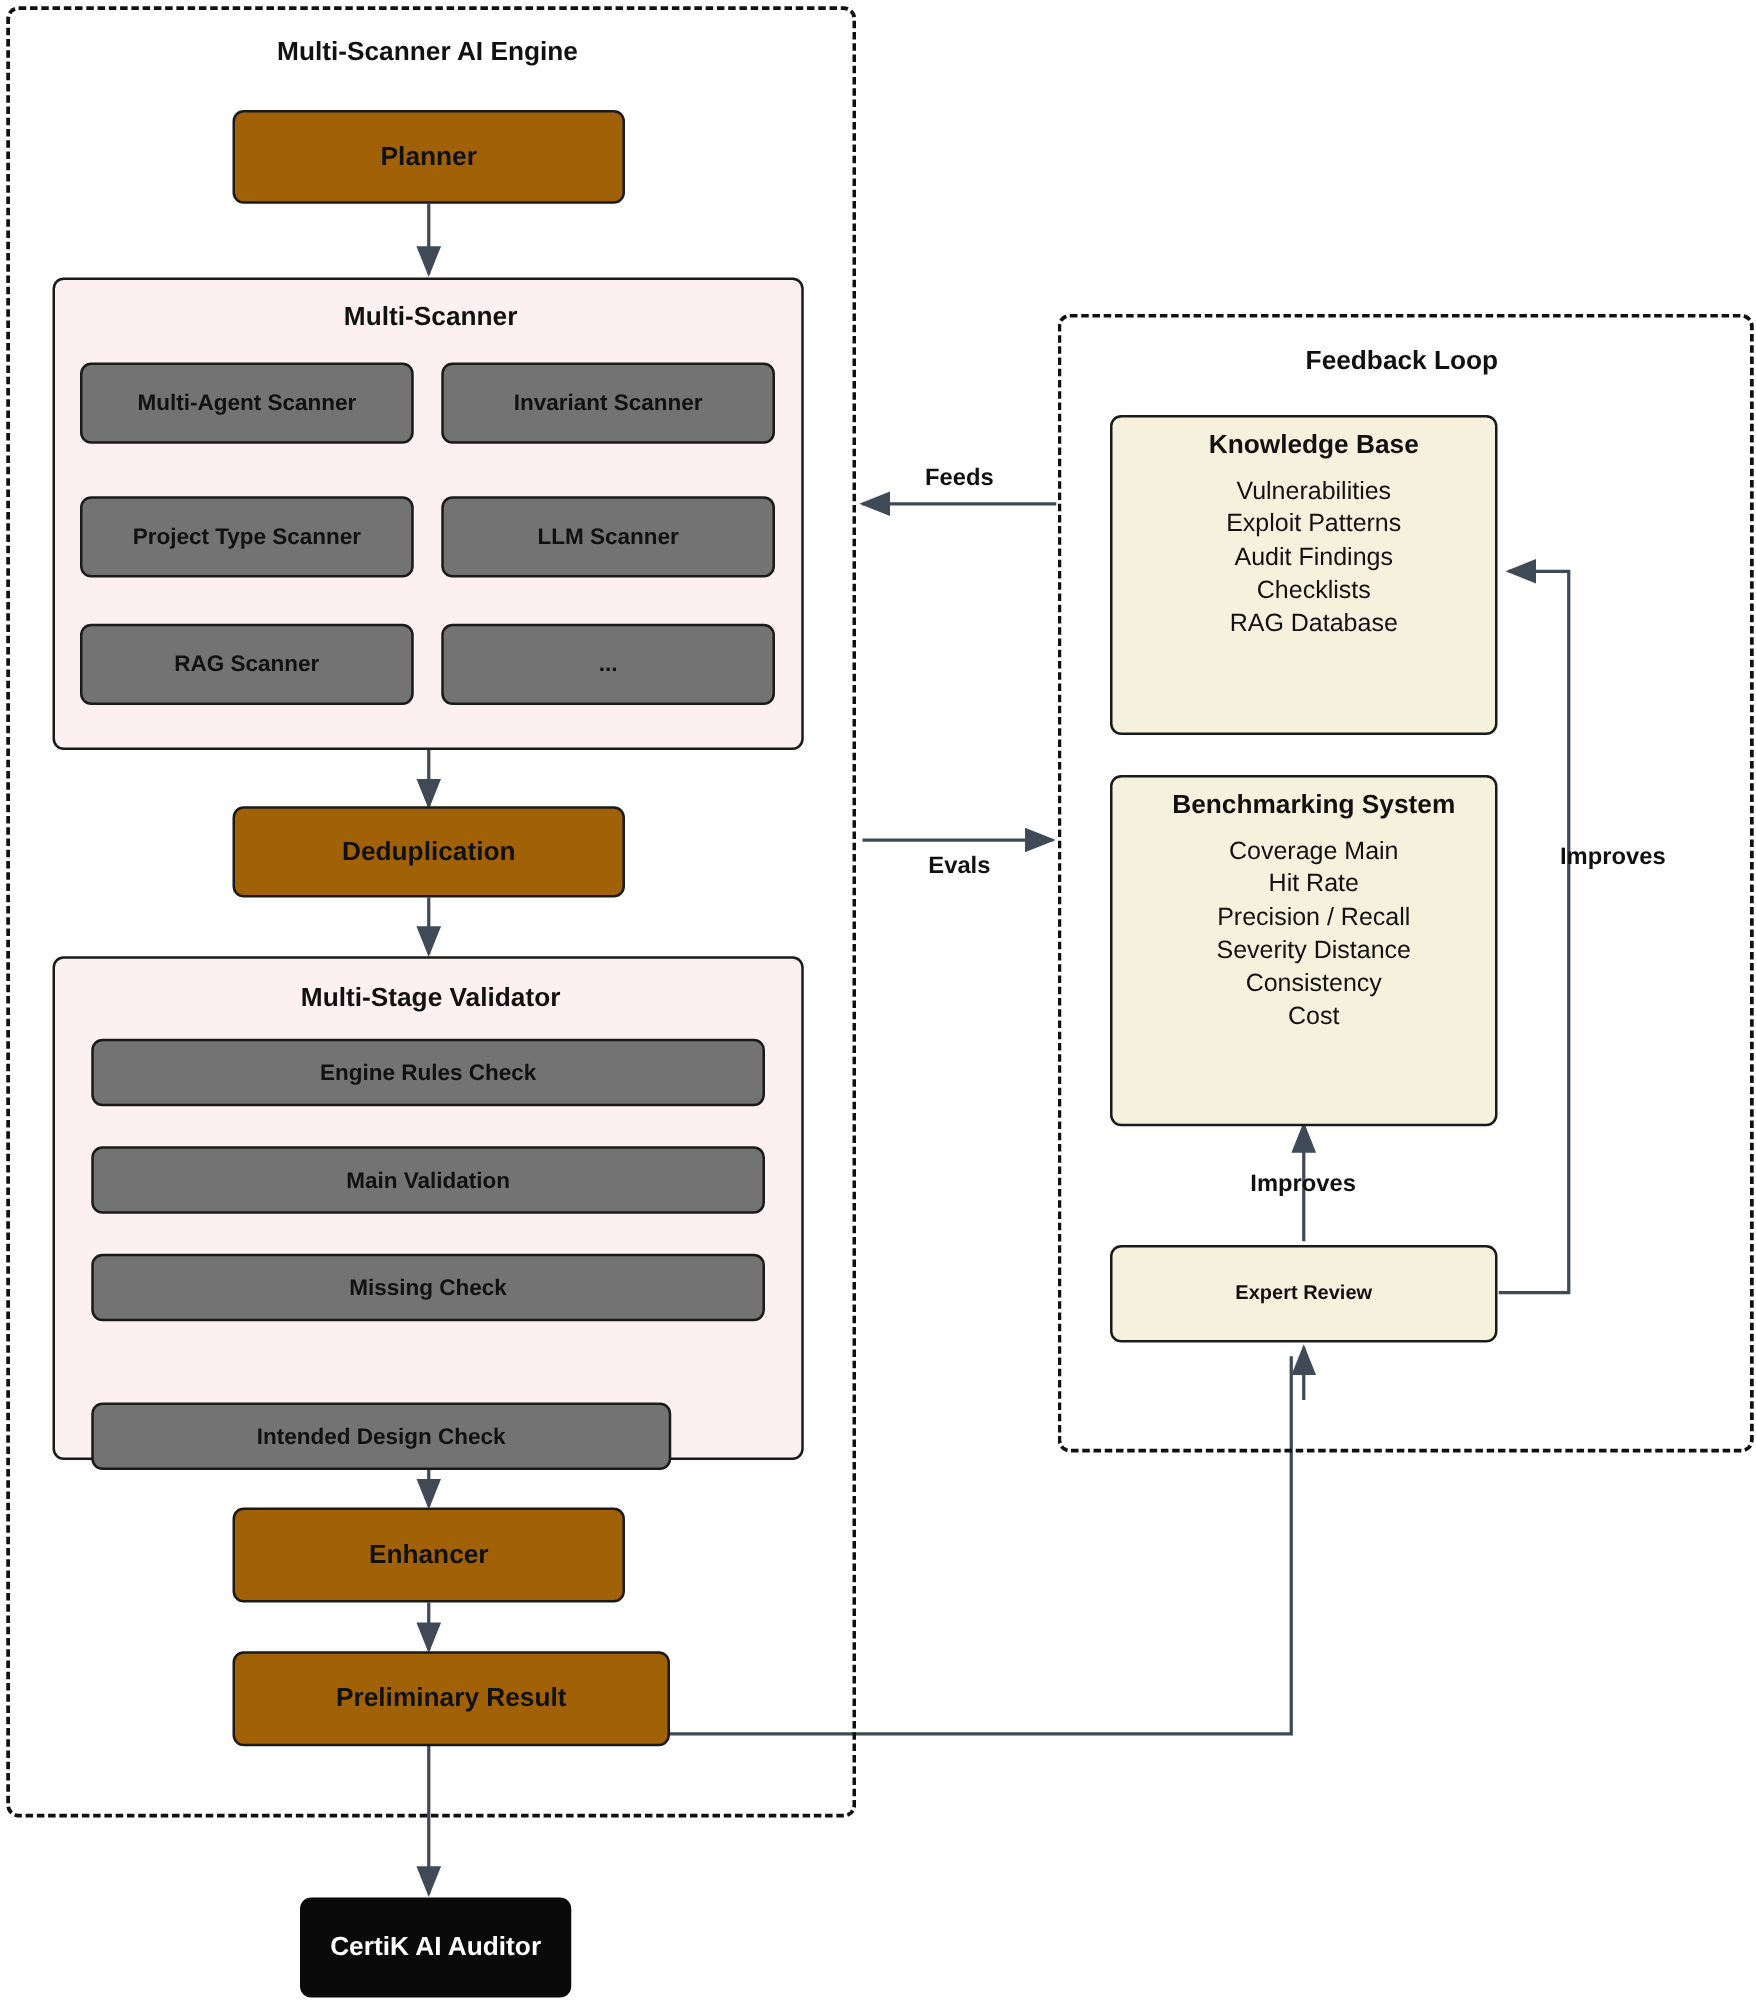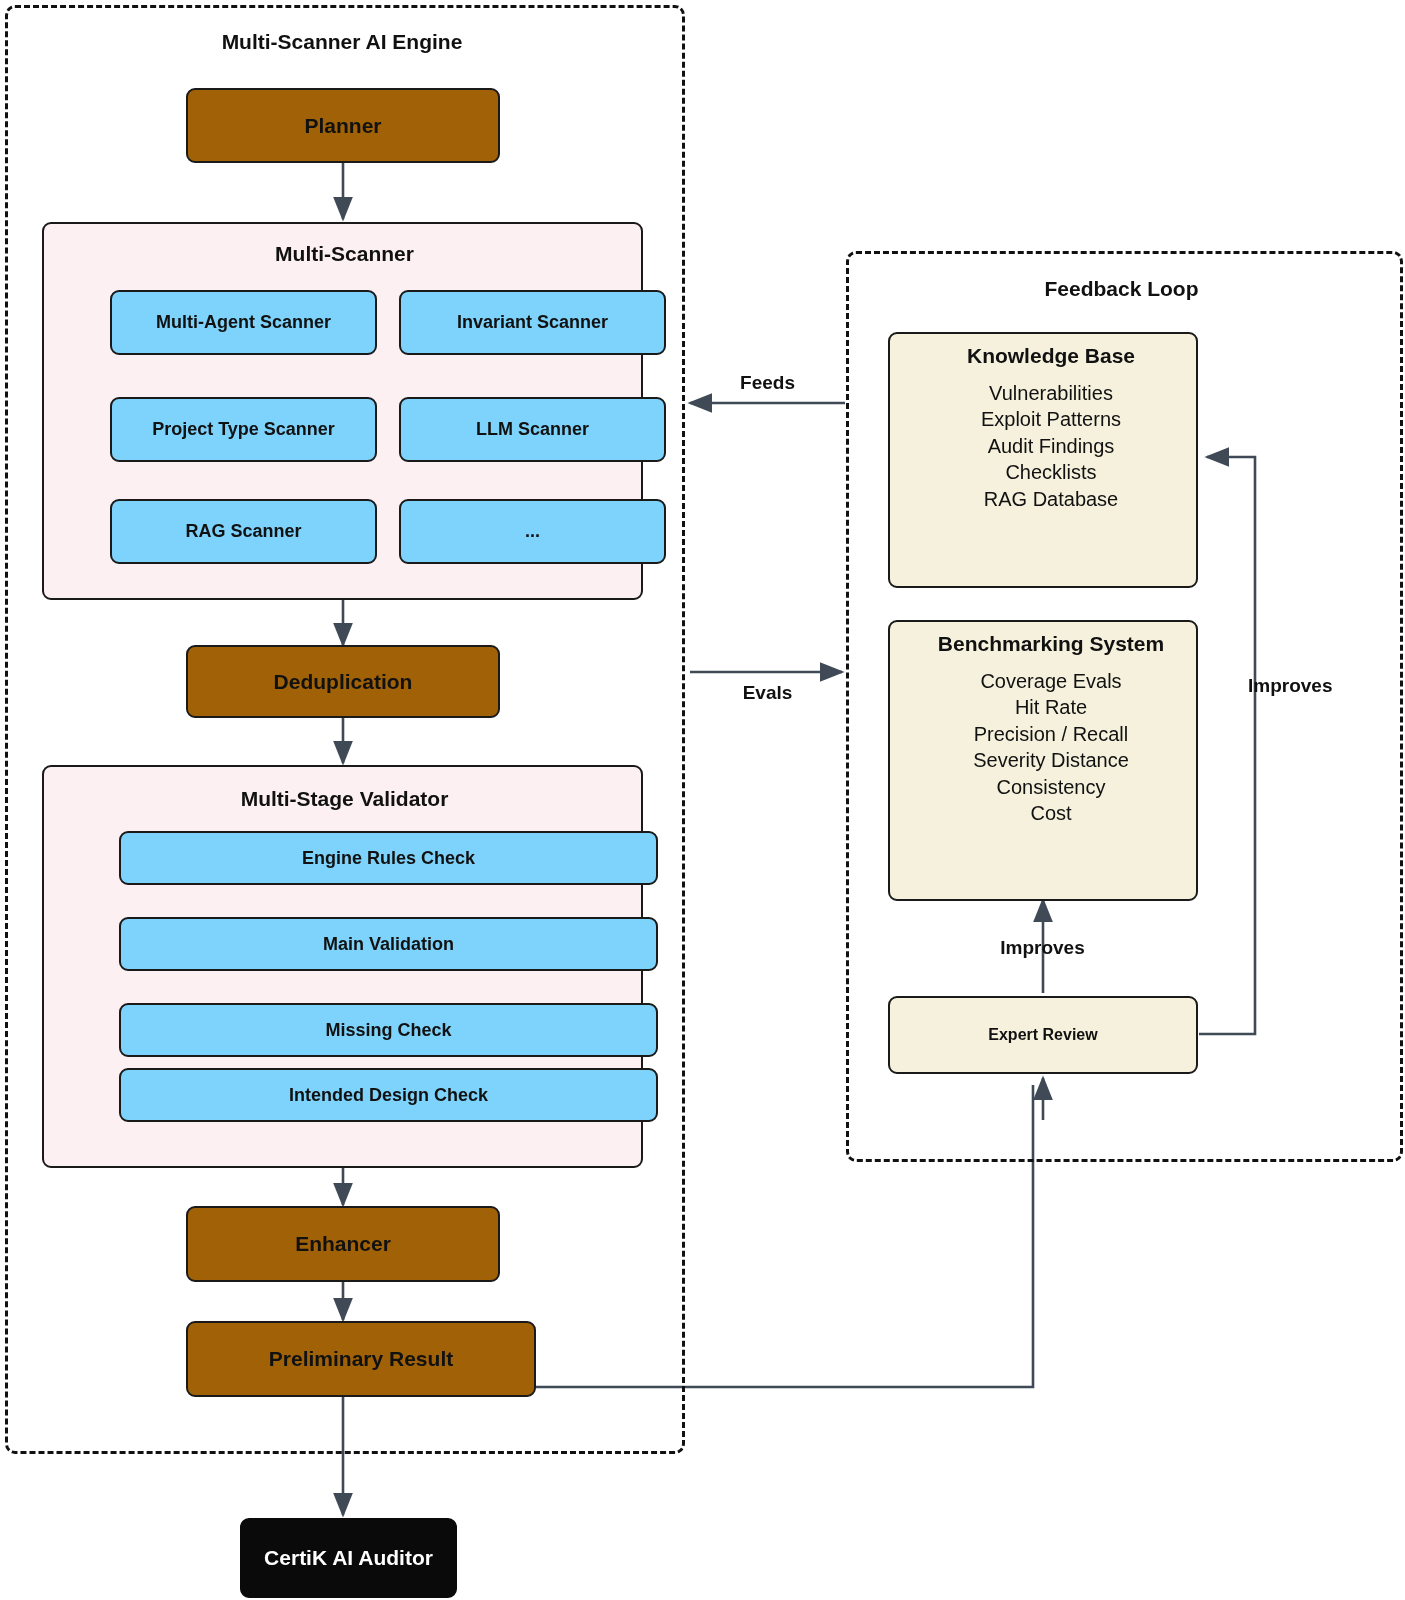--- a/index.html
+++ b/index.html
@@ -13,21 +13,21 @@
   .dashtitle{position:absolute;text-align:center;font-weight:bold;font-size:21px;color:#111111;}
 
   .node{position:absolute;box-sizing:border-box;border:2.5px solid #1a1a1a;border-radius:9px;
         display:flex;align-items:center;justify-content:center;text-align:center;}
   .node span{display:block;width:100%;}
 
   .gray{background:#a16207;}
   .gray span{font-weight:bold;font-size:21px;color:#111;}
 
   .pinkwrap{background:#fdf0f3;}
-  .pinkchild{background:#7dd3fc;margin-left:46px;}
+  .pinkchild{background:#737373;}
   .pinkchild span{font-weight:bold;font-size:18px;color:#111;}
   .grouptitle{position:absolute;text-align:center;font-weight:bold;font-size:21px;color:#111;}
 
   .cream{background:#f5f1dd;}
   .creamhead{font-weight:bold;font-size:21px;color:#111;display:block;margin-bottom:12px;}
   .creamline{font-weight:normal;font-size:20px;color:#111;display:block;line-height:1.32;}
   .creaminner{padding:10px 8px 12px 8px;width:100%;}
   .cream.simple span{font-weight:bold;font-size:16px;color:#111;}
 
   .black{background:#0a0a0a;border:2px solid #0a0a0a;border-radius:9px;}
@@ -119,21 +119,21 @@
   </div>
   <div class="node pinkchild" style="left:73px;top:831px;width:539px;height:54px;">
     <span>Engine Rules Check</span>
   </div>
   <div class="node pinkchild" style="left:73px;top:917px;width:539px;height:54px;">
     <span>Main Validation</span>
   </div>
   <div class="node pinkchild" style="left:73px;top:1003px;width:539px;height:54px;">
     <span>Missing Check</span>
   </div>
-  <div class="node pinkchild" style="left:73px;top:1068px;width:539px;height:54px;">
+  <div class="node pinkchild" style="left:73px;top:1122px;width:464px;height:54px;">
     <span>Intended Design Check</span>
   </div>
 
   <div class="node gray" style="left:186px;top:1206px;width:314px;height:76px;">
     <span>Enhancer</span>
   </div>
 
   <div class="node gray" style="left:186px;top:1321px;width:350px;height:76px;">
     <span>Preliminary Result</span>
   </div>
@@ -148,21 +148,21 @@
       <span class="creamline">Exploit Patterns</span>
       <span class="creamline">Audit Findings</span>
       <span class="creamline">Checklists</span>
       <span class="creamline">RAG Database</span>
     </div>
   </div>
 
   <div class="node cream" style="left:888px;top:620px;width:310px;height:281px;display:block;">
     <div class="creaminner">
       <span class="creamhead">Benchmarking System</span>
-      <span class="creamline">Coverage Evals</span>
+      <span class="creamline">Coverage Main</span>
       <span class="creamline">Hit Rate</span>
       <span class="creamline">Precision / Recall</span>
       <span class="creamline">Severity Distance</span>
       <span class="creamline">Consistency</span>
       <span class="creamline">Cost</span>
     </div>
   </div>
 
   <div class="node cream simple" style="left:888px;top:996px;width:310px;height:78px;">
     <span>Expert Review</span>

